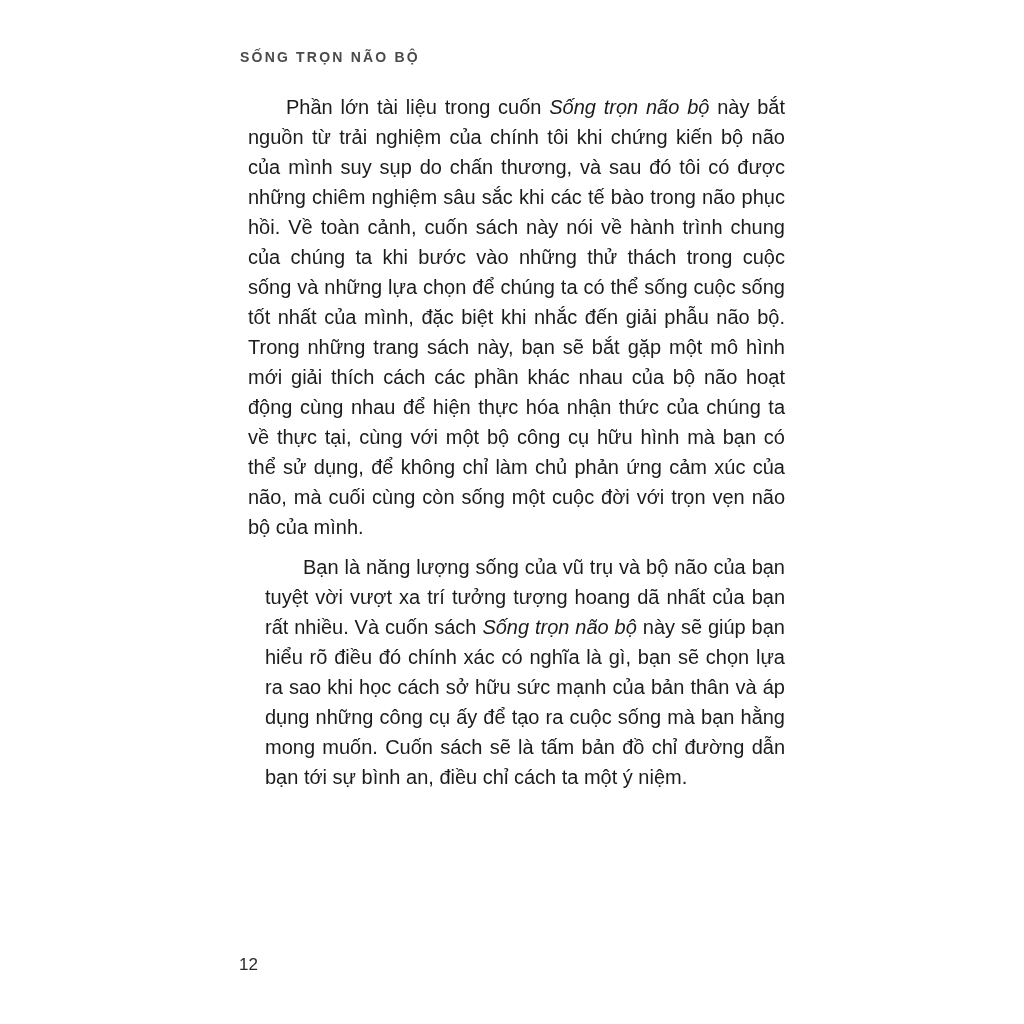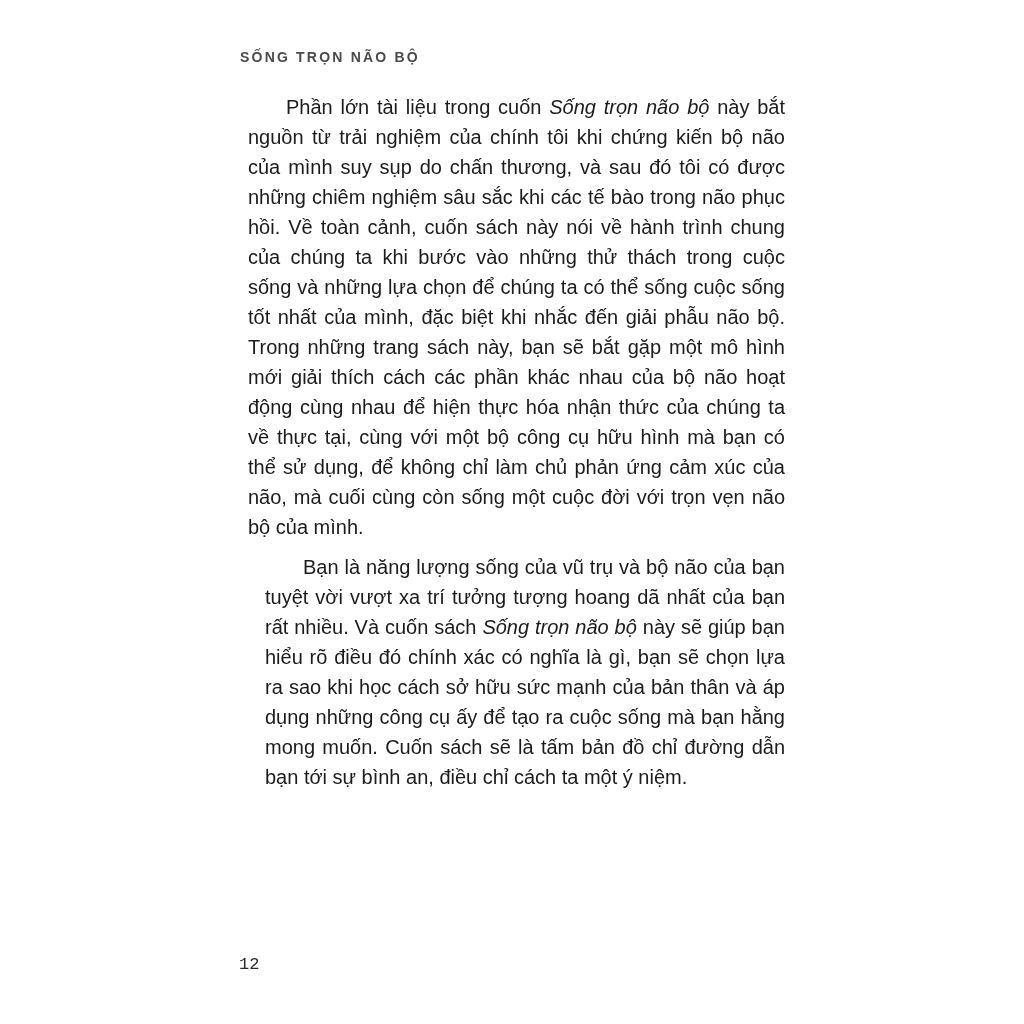--- a/index.html
+++ b/index.html
@@ -44,21 +44,21 @@
     margin-top: 10px;
     margin-left: 17px;
   }
   .book-title-italic {
     font-style: italic;
   }
   .page-number {
     position: absolute;
     left: 239px;
     top: 955px;
-    font-family: Liberation Mono, monospace;
+    font-family: Liberation Sans, sans-serif;
     font-size: 17px;
     color: #2a2a2a;
   }
 </style>
 </head>
 <body>
 
 <div class="book-page">
 
   <div class="running-header">SỐNG TRỌN NÃO BỘ</div>

